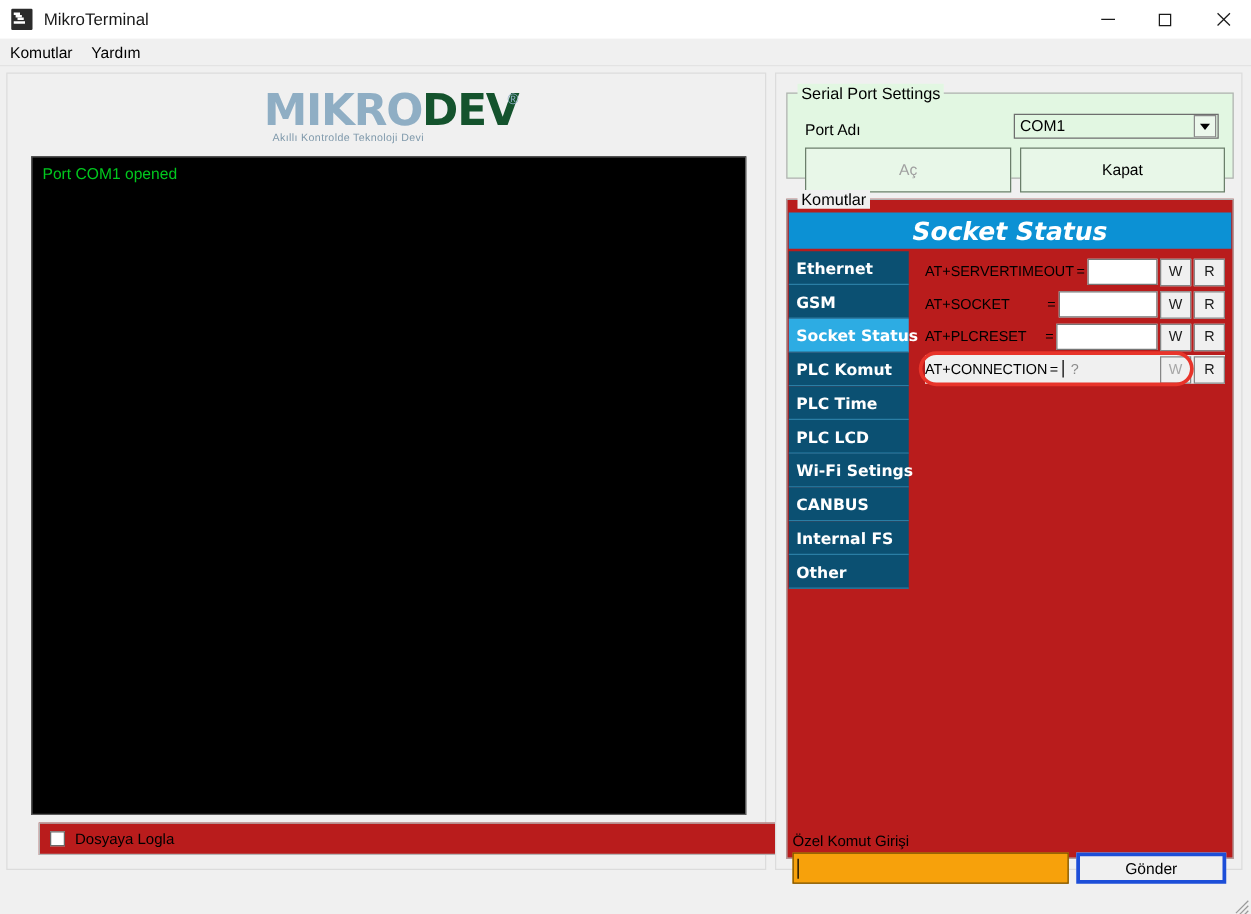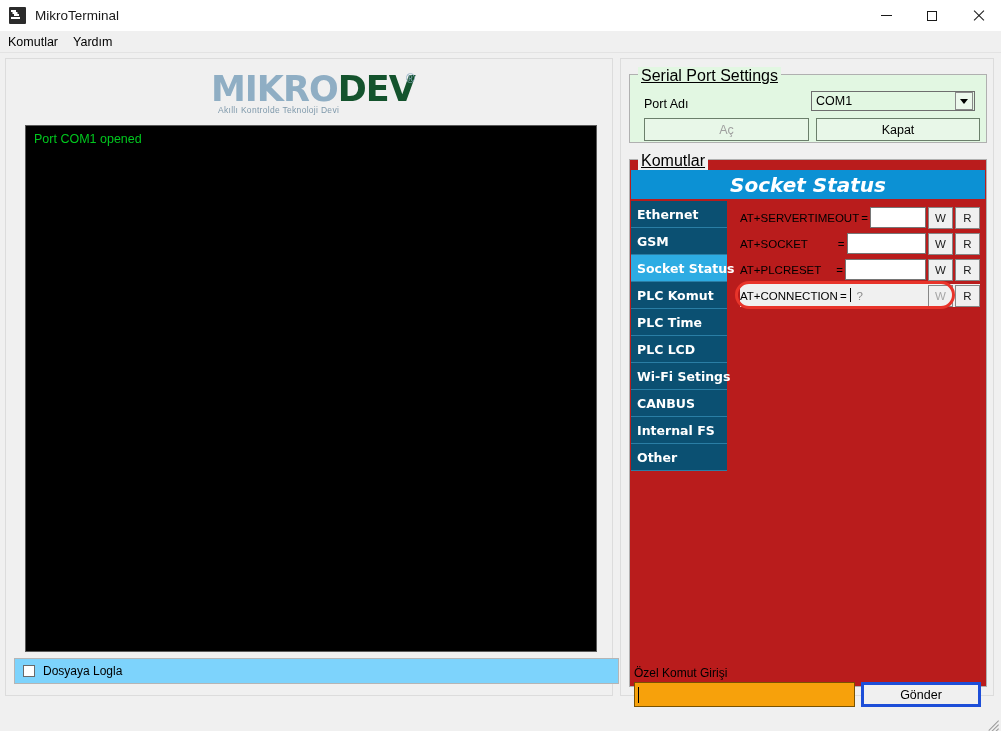--- a/index.html
+++ b/index.html
@@ -94,23 +94,23 @@
     border: 1px solid #5a5a5a;
     overflow: hidden;
     padding: 6px 8px;
   }
   #terminal-text {
     color: #00c81e; font-size: 12.5px;
     font-family: "Liberation Sans", sans-serif;
     white-space: pre-wrap; line-height: 15px;
   }
   #bottom-bar {
-    position: absolute; left: 8px; top: 599px;
+    position: absolute; left: 25px; top: 599px;
     width: 605px; height: 26px;
-    border: 1px solid #b5b5b5; background: #7dd3fc;
+    border: 1px solid #b5b5b5; background: #b91c1c;
     display: flex; align-items: center;
   }
   #log-check-wrap {
     display: flex; align-items: center; padding-left: 8px; width: 280px;
   }
   .checkbox {
     width: 12px; height: 12px; border: 1px solid #6a6a6a;
     background: #fff; flex: none;
   }
   #log-check-label { font-size: 12px; color: #000; margin-left: 8px; }
@@ -128,23 +128,22 @@
     width: 374px; height: 638px;
     border: 1px solid #dcdcdc; background: #f0f0f0;
   }
 
   .groupbox {
     position: absolute;
     border: 1px solid #b0b0b0;
   }
   .groupbox > .gb-title {
     position: absolute; top: -8px; left: 8px;
-    padding: 0 3px; font-size: 16px; color: #000;
+    padding: 0 3px; font-size: 13px; color: #000;
     background: inherit;
-    text-decoration: underline;
   }
 
   
   #serial-group {
     left: 8px; top: 15px; width: 358px; height: 69px;
     background: #e2f7e2;
   }
   #serial-title { background: #e2f7e2; }
   #port-label {
     position: absolute; left: 14px; top: 22px;
@@ -164,21 +163,21 @@
     background: #ecf8ec; margin-right: 1px;
     display: flex; align-items: center; justify-content: center; flex: none;
   }
   .caret-down {
     width: 0; height: 0;
     border-left: 4px solid transparent;
     border-right: 4px solid transparent;
     border-top: 5px solid #000;
   }
   .gbtn {
-    position: absolute; height: 23px;
+    position: absolute; height: 36px;
     background: #e8f7e8; border: 1px solid #6b7f6b;
     font-size: 12.5px; color: #000;
     display: flex; align-items: center; justify-content: center;
   }
   #open-btn { left: 14px; top: 43px; width: 165px; color: #a0a0a0; }
   #close-btn { left: 186px; top: 43px; width: 164px; }
 
   
   #komutlar-group {
     left: 8px; top: 100px; width: 358px; height: 528px;

